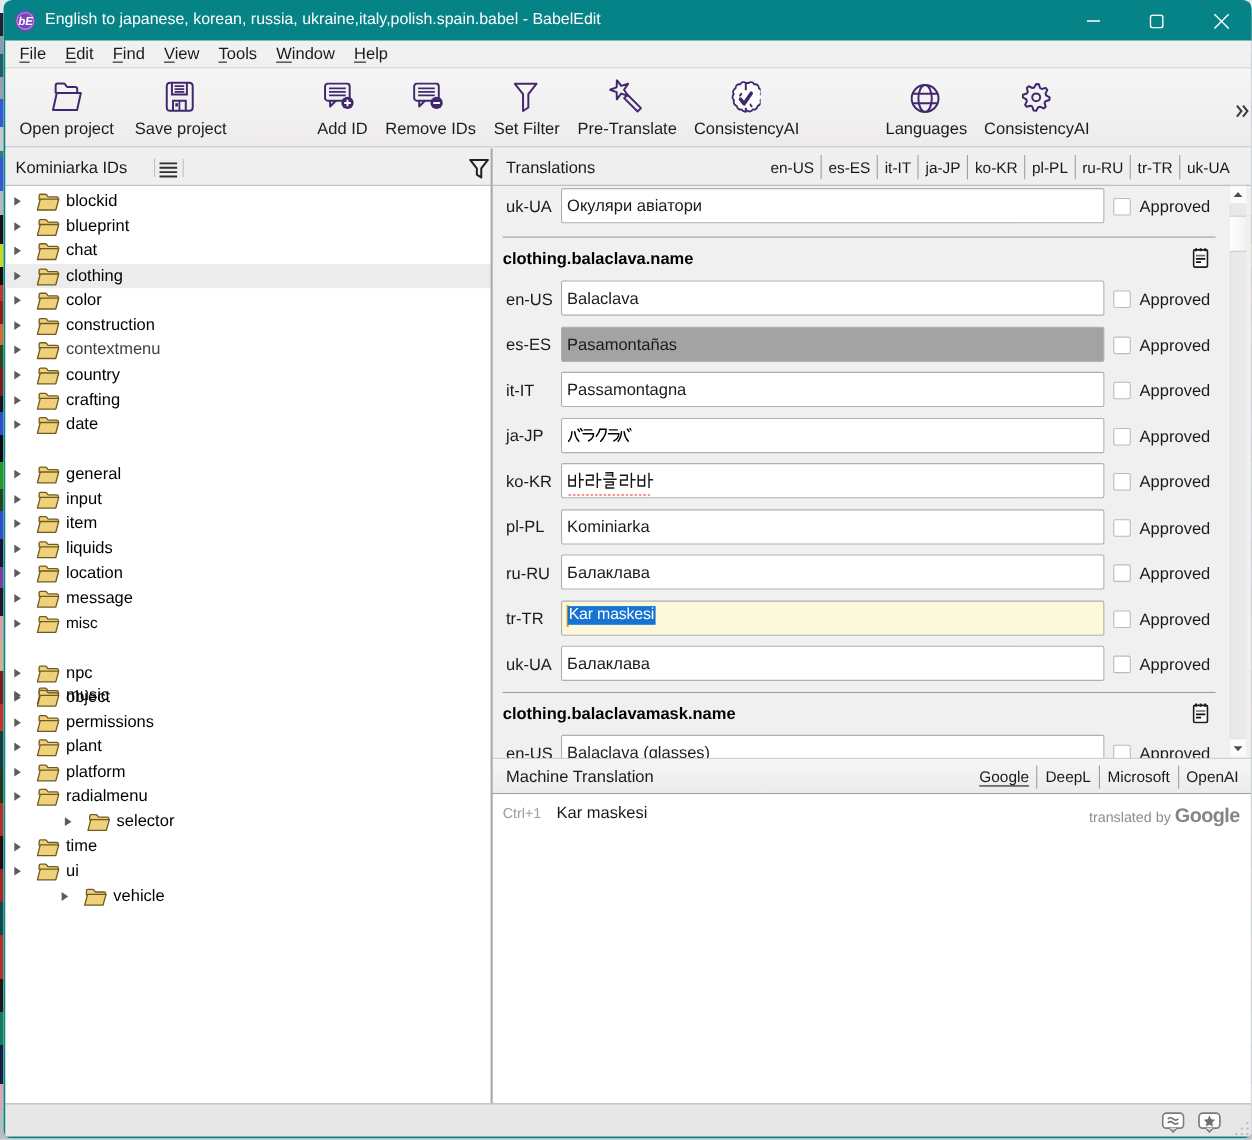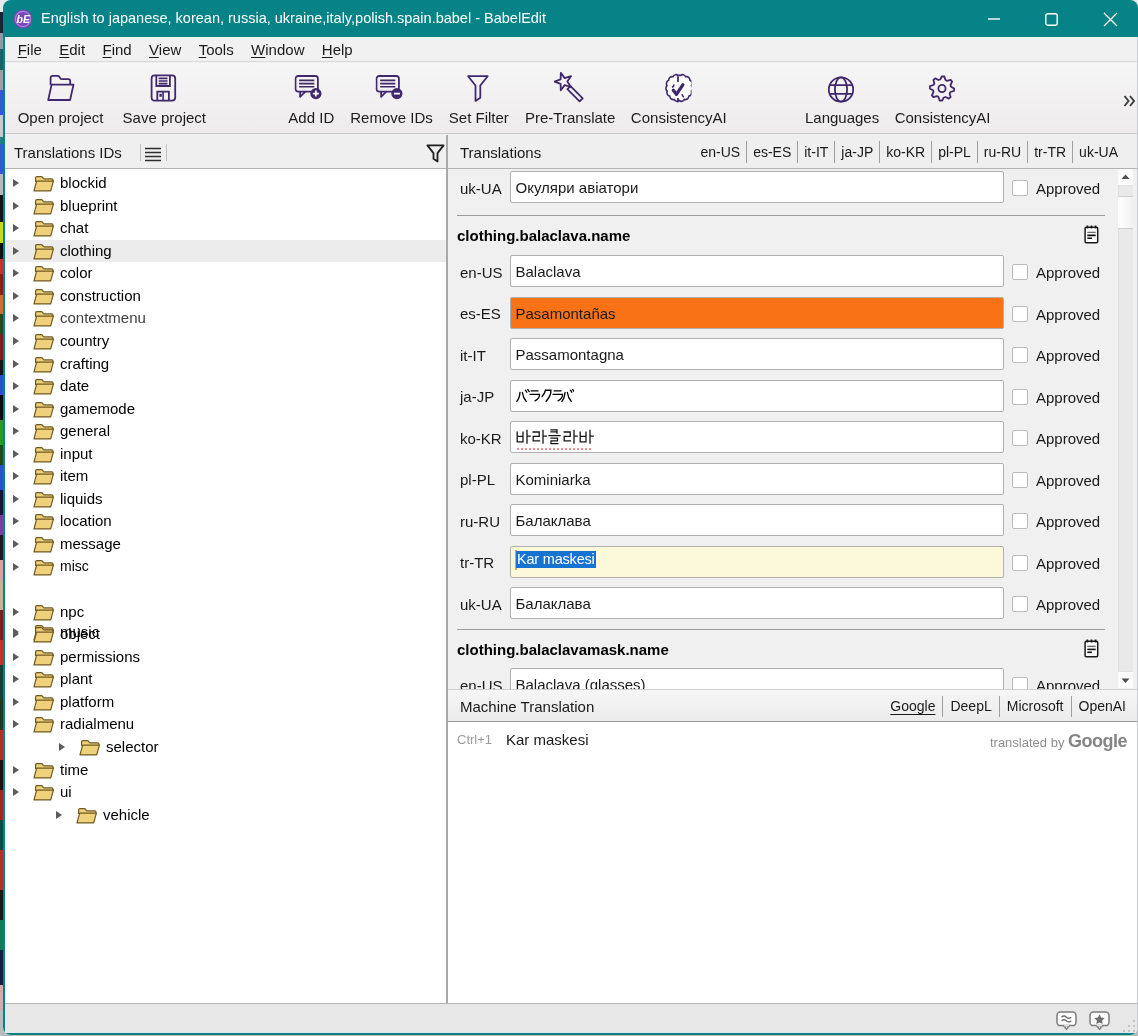--- a/index.html
+++ b/index.html
@@ -102,21 +102,21 @@
 <path d="M13.5 1.3 L15.9 1.5 L17.0 5.0 L18.6 5.9 L22.1 4.9 L23.6 6.7 L22.0 10.0 L22.5 11.7 L25.7 13.5 L25.5 15.9 L22.0 17.0 L21.1 18.6 L22.1 22.1 L20.3 23.6 L17.0 22.0 L15.3 22.5 L13.5 25.7 L11.1 25.5 L10.0 22.0 L8.4 21.1 L4.9 22.1 L3.4 20.3 L5.0 17.0 L4.5 15.3 L1.3 13.5 L1.5 11.1 L5.0 10.0 L5.9 8.4 L4.9 4.9 L6.7 3.4 L10.0 5.0 L11.7 4.5 Z" fill="none" stroke="#41286e" stroke-width="1.8" stroke-linejoin="round"></path>
 <circle cx="13.5" cy="13.5" r="3.6" fill="none" stroke="#41286e" stroke-width="1.8"></circle>
 </svg></div>
         <div style="position:absolute;left:937.6px;top:46px;transform:translateX(-50%);font-size:15px;color:#1c1c1c;white-space:nowrap">ConsistencyAI</div>
         <svg width="13" height="12" viewBox="0 0 13 12" style="position:absolute;left:1118px;top:32px">
 <path d="M1.5 1 L5.5 6 L1.5 11 M7 1 L11 6 L7 11" fill="none" stroke="#3c3c3c" stroke-width="1.9"></path>
         </svg>
       </div>
 
   <div class="abs" style="left:5px;top:135px;width:441px;height:34px;background:#efefef;border-bottom:1px solid #b3b3b3;box-sizing:border-box">
-    <div class="abs" style="left:9px;top:9px;font-size:15px;color:#1a1a1a">Translations IDs</div>
+    <div class="abs" style="left:9px;top:9px;font-size:15px;color:#1a1a1a">Kominiarka IDs</div>
     <div class="abs" style="left:134.5px;top:9px;width:1px;height:17px;background:#c0c0c0"></div>
     <svg width="18" height="16" viewBox="0 0 18 16" style="position:absolute;left:139px;top:11.5px">
           <path d="M1 1.5 h16 M1 5.5 h16 M1 9.5 h16 M1 13.5 h16" stroke="#2e2e2e" stroke-width="1.7"></path>
         </svg>
     <div class="abs" style="left:161px;top:9px;width:1px;height:17px;background:#c0c0c0"></div>
     <svg width="19" height="20" viewBox="0 0 19 20" style="position:absolute;left:420.5px;top:9px">
           <path d="M1.4 1.4 h16.2 l-6.1 7.7 v8.3 l-4-2.7 V9.1 Z" fill="none" stroke="#1f1f1f" stroke-width="1.8" stroke-linejoin="round"></path>
         </svg>
   </div>
 
@@ -193,28 +193,20 @@
 </svg>
         <div style="position:absolute;left:55px;top:2px;font-size:15px;color:#000">crafting</div>
       </div>
 <div style="position:absolute;left:5px;top:375.0px;width:441px;height:22.56px;">
         <div style="position:absolute;left:8px;top:7px;width:0;height:0;border-top:4.5px solid transparent;border-bottom:4.5px solid transparent;border-left:6px solid #5c5c5c"></div>
         <svg width="22" height="19" viewBox="0 0 22 19" style="position:absolute;left:28px;top:2px">
 <path d="M2.6 8 V3.9 q0-1.3 1.3-1.3 h4.3 q.8 0 1.2.6 l.9 1.3 q.3.4.8.4 h7.6 q1.3 0 1.3 1.3 V8" fill="#efd17c" stroke="#6f5a20" stroke-width="1.2"></path>
 <path d="M1 16.9 L3.6 7.1 h16.8 l-2.7 9.8 z" fill="#efd17c" stroke="#6f5a20" stroke-width="1.2" stroke-linejoin="round"></path>
 </svg>
         <div style="position:absolute;left:55px;top:2px;font-size:15px;color:#000">date</div>
-      </div>
-<div style="position:absolute;left:5px;top:397.6px;width:441px;height:22.56px;">
-        <div style="position:absolute;left:8px;top:7px;width:0;height:0;border-top:4.5px solid transparent;border-bottom:4.5px solid transparent;border-left:6px solid #5c5c5c"></div>
-        <svg width="22" height="19" viewBox="0 0 22 19" style="position:absolute;left:28px;top:2px">
-<path d="M2.6 8 V3.9 q0-1.3 1.3-1.3 h4.3 q.8 0 1.2.6 l.9 1.3 q.3.4.8.4 h7.6 q1.3 0 1.3 1.3 V8" fill="#efd17c" stroke="#6f5a20" stroke-width="1.2"></path>
-<path d="M1 16.9 L3.6 7.1 h16.8 l-2.7 9.8 z" fill="#efd17c" stroke="#6f5a20" stroke-width="1.2" stroke-linejoin="round"></path>
-</svg>
-        <div style="position:absolute;left:55px;top:2px;font-size:15px;color:#000">gamemode</div>
       </div>
 <div style="position:absolute;left:5px;top:420.2px;width:441px;height:22.56px;">
         <div style="position:absolute;left:8px;top:7px;width:0;height:0;border-top:4.5px solid transparent;border-bottom:4.5px solid transparent;border-left:6px solid #5c5c5c"></div>
         <svg width="22" height="19" viewBox="0 0 22 19" style="position:absolute;left:28px;top:2px">
 <path d="M2.6 8 V3.9 q0-1.3 1.3-1.3 h4.3 q.8 0 1.2.6 l.9 1.3 q.3.4.8.4 h7.6 q1.3 0 1.3 1.3 V8" fill="#efd17c" stroke="#6f5a20" stroke-width="1.2"></path>
 <path d="M1 16.9 L3.6 7.1 h16.8 l-2.7 9.8 z" fill="#efd17c" stroke="#6f5a20" stroke-width="1.2" stroke-linejoin="round"></path>
 </svg>
         <div style="position:absolute;left:55px;top:2px;font-size:15px;color:#000">general</div>
       </div>
 <div style="position:absolute;left:5px;top:442.7px;width:441px;height:22.56px;">
@@ -377,21 +369,21 @@
 <path d="M3.3 11.4 h8.4" stroke="#111" stroke-width="1.6"></path>
 <path d="M3.3 14.3 h4.6" stroke="#111" stroke-width="1.6"></path>
 </svg></div>
 <div style="position:absolute;left:460px;top:263.5px;font-size:15px;color:#1a1a1a">en-US</div>
       <div style="position:absolute;left:510px;top:255.0px;width:494px;height:32px;background:#fff;border:1px solid #b0b0b0;border-radius:2px;box-sizing:border-box">
         <div style="position:absolute;left:4.5px;top:7px;font-size:15px;color:#1a1a1a;white-space:nowrap">Balaclava</div>
       </div>
       <div style="position:absolute;left:1012px;top:264.0px;width:16px;height:16px;background:#fff;border:1px solid #bbb;border-radius:2px;box-sizing:border-box"></div>
       <div style="position:absolute;left:1036px;top:264.0px;font-size:15px;color:#1a1a1a">Approved</div>
 <div style="position:absolute;left:460px;top:305.0px;font-size:15px;color:#1a1a1a">es-ES</div>
-      <div style="position:absolute;left:510px;top:296.5px;width:494px;height:32px;background:#f97316;border:1px solid #b0b0b0;border-radius:2px;box-sizing:border-box">
+      <div style="position:absolute;left:510px;top:296.5px;width:494px;height:32px;background:#a3a3a3;border:1px solid #b0b0b0;border-radius:2px;box-sizing:border-box">
         <div style="position:absolute;left:4.5px;top:7px;font-size:15px;color:#1a1a1a;white-space:nowrap">Pasamontañas</div>
       </div>
       <div style="position:absolute;left:1012px;top:305.5px;width:16px;height:16px;background:#fff;border:1px solid #bbb;border-radius:2px;box-sizing:border-box"></div>
       <div style="position:absolute;left:1036px;top:305.5px;font-size:15px;color:#1a1a1a">Approved</div>
 <div style="position:absolute;left:460px;top:346.5px;font-size:15px;color:#1a1a1a">it-IT</div>
       <div style="position:absolute;left:510px;top:338.0px;width:494px;height:32px;background:#fff;border:1px solid #b0b0b0;border-radius:2px;box-sizing:border-box">
         <div style="position:absolute;left:4.5px;top:7px;font-size:15px;color:#1a1a1a;white-space:nowrap">Passamontagna</div>
       </div>
       <div style="position:absolute;left:1012px;top:347.0px;width:16px;height:16px;background:#fff;border:1px solid #bbb;border-radius:2px;box-sizing:border-box"></div>
       <div style="position:absolute;left:1036px;top:347.0px;font-size:15px;color:#1a1a1a">Approved</div>

